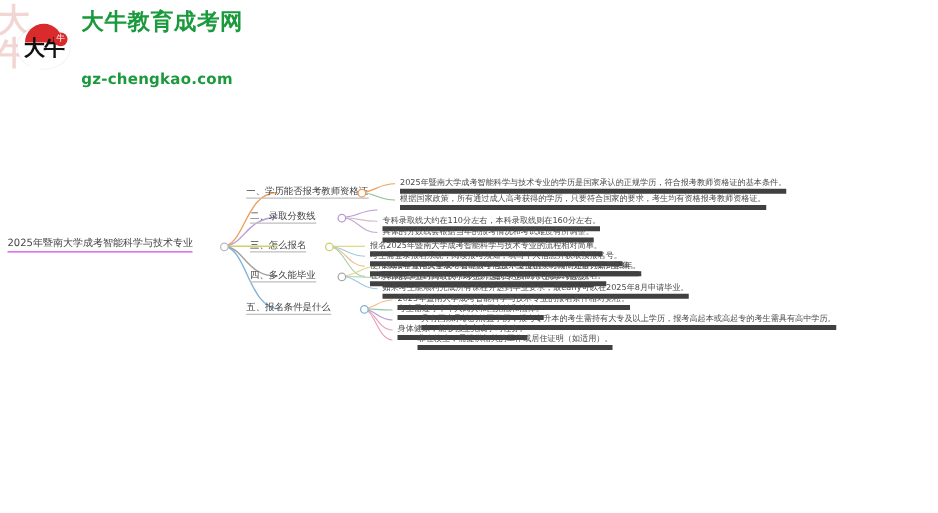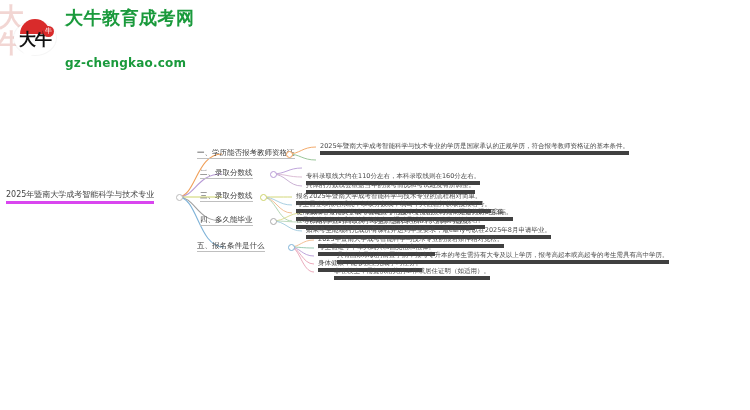--- a/index.html
+++ b/index.html
@@ -68,21 +68,21 @@
 
   
   .mm-layer{position:absolute;left:0;top:0;width:750px;height:410px;z-index:4;}
   .node-text{
     position:absolute;white-space:nowrap;
     font-family:"DejaVu Sans",sans-serif;
     color:#3c3c3c;
   }
   .root-label{
     font-size:8px;line-height:10px;color:#444;
-    border-bottom:3px solid #d946ef;padding-bottom:1px;
+    border-bottom:1px solid #d946ef;padding-bottom:1px;
   }
   .branch-label{
     font-size:7.5px;line-height:9px;color:#3f3f3f;
     border-bottom:1px solid #bfbfbf;padding-bottom:1px;
   }
   .leaf-label{
     font-size:6.5px;line-height:8.6px;color:#4a4a4a;
     border-bottom:4px solid #404040;padding-bottom:0px;
   }
   .dot{
@@ -151,30 +151,31 @@
 </div>
 
 <div class="mm-layer">
 
   <div class="node-text root-label" style="left:6px;top:190px;">2025年暨南大学成考智能科学与技术专业</div>
   <div class="dot" style="left:176px;top:194px;"></div>
 
   <div class="node-text branch-label" style="left:197px;top:148px;">一、学历能否报考教师资格证</div>
   <div class="dot" style="left:286px;top:151px;border-color:#f0a05a;"></div>
   <div class="node-text leaf-label" style="left:320px;top:142px;">2025年暨南大学成考智能科学与技术专业的学历是国家承认的正规学历，符合报考教师资格证的基本条件。</div>
+  <div class="node-text leaf-label" style="left:320px;top:155px;">根据国家政策，所有通过成人高考获得的学历，只要符合国家的要求，考生均有资格报考教师资格证。</div>
 
   <div class="node-text branch-label" style="left:200px;top:168px;">二、录取分数线</div>
   <div class="dot" style="left:270px;top:171px;border-color:#b79ad6;"></div>
   <div class="node-text leaf-label" style="left:306px;top:172px;">专科录取线大约在110分左右，本科录取线则在160分左右。</div>
   <div class="node-text leaf-label" style="left:306px;top:181px;">具体的分数线会根据当年的报考情况和考试难度有所调整。</div>
 
-  <div class="node-text branch-label" style="left:200px;top:191px;">三、录取分数线</div>
+  <div class="node-text branch-label" style="left:200px;top:191px;">三、怎么报名</div>
   <div class="dot" style="left:260px;top:194px;border-color:#cdd36a;"></div>
   <div class="node-text leaf-label" style="left:296px;top:192px;">报名2025年暨南大学成考智能科学与技术专业的流程相对简单。</div>
-  <div class="node-text leaf-label" style="left:296px;top:200px;">考生需登录报名系统，录取分数线，填写个人信息并获取预报名号。</div>
+  <div class="node-text leaf-label" style="left:296px;top:200px;">考生需登录报名系统，阅读报考须知，填写个人信息并获取预报名号。</div>
   <div class="node-text leaf-label" style="left:296px;top:208px;text-align:center;">使用预报名号再次登录，填写报考信息，上传相关材料，并进行照片采集。</div>
   <div class="node-text leaf-label" style="left:296px;top:216px;">在承诺截止前查看材料审核状态，通过承诺期限可缴费确认报名。</div>
 
   <div class="node-text branch-label" style="left:200px;top:215px;">四、多久能毕业</div>
   <div class="dot" style="left:270px;top:218px;border-color:#aaaaaa;"></div>
   <div class="node-text leaf-label" style="left:306px;top:208px;">2025年暨南大学成考智能科学与技术专业的学习期间通常为2.5至3年。</div>
   <div class="node-text leaf-label" style="left:306px;top:217px;">具体的学业时间取决于考生所选的专业和个人的学习进度。</div>
   <div class="node-text leaf-label" style="left:306px;top:226px;">如果考生能顺利完成所有课程并达到毕业要求，最early可以在2025年8月申请毕业。</div>
 
   <div class="node-text branch-label" style="left:197px;top:241px;">五、报名条件是什么</div>

